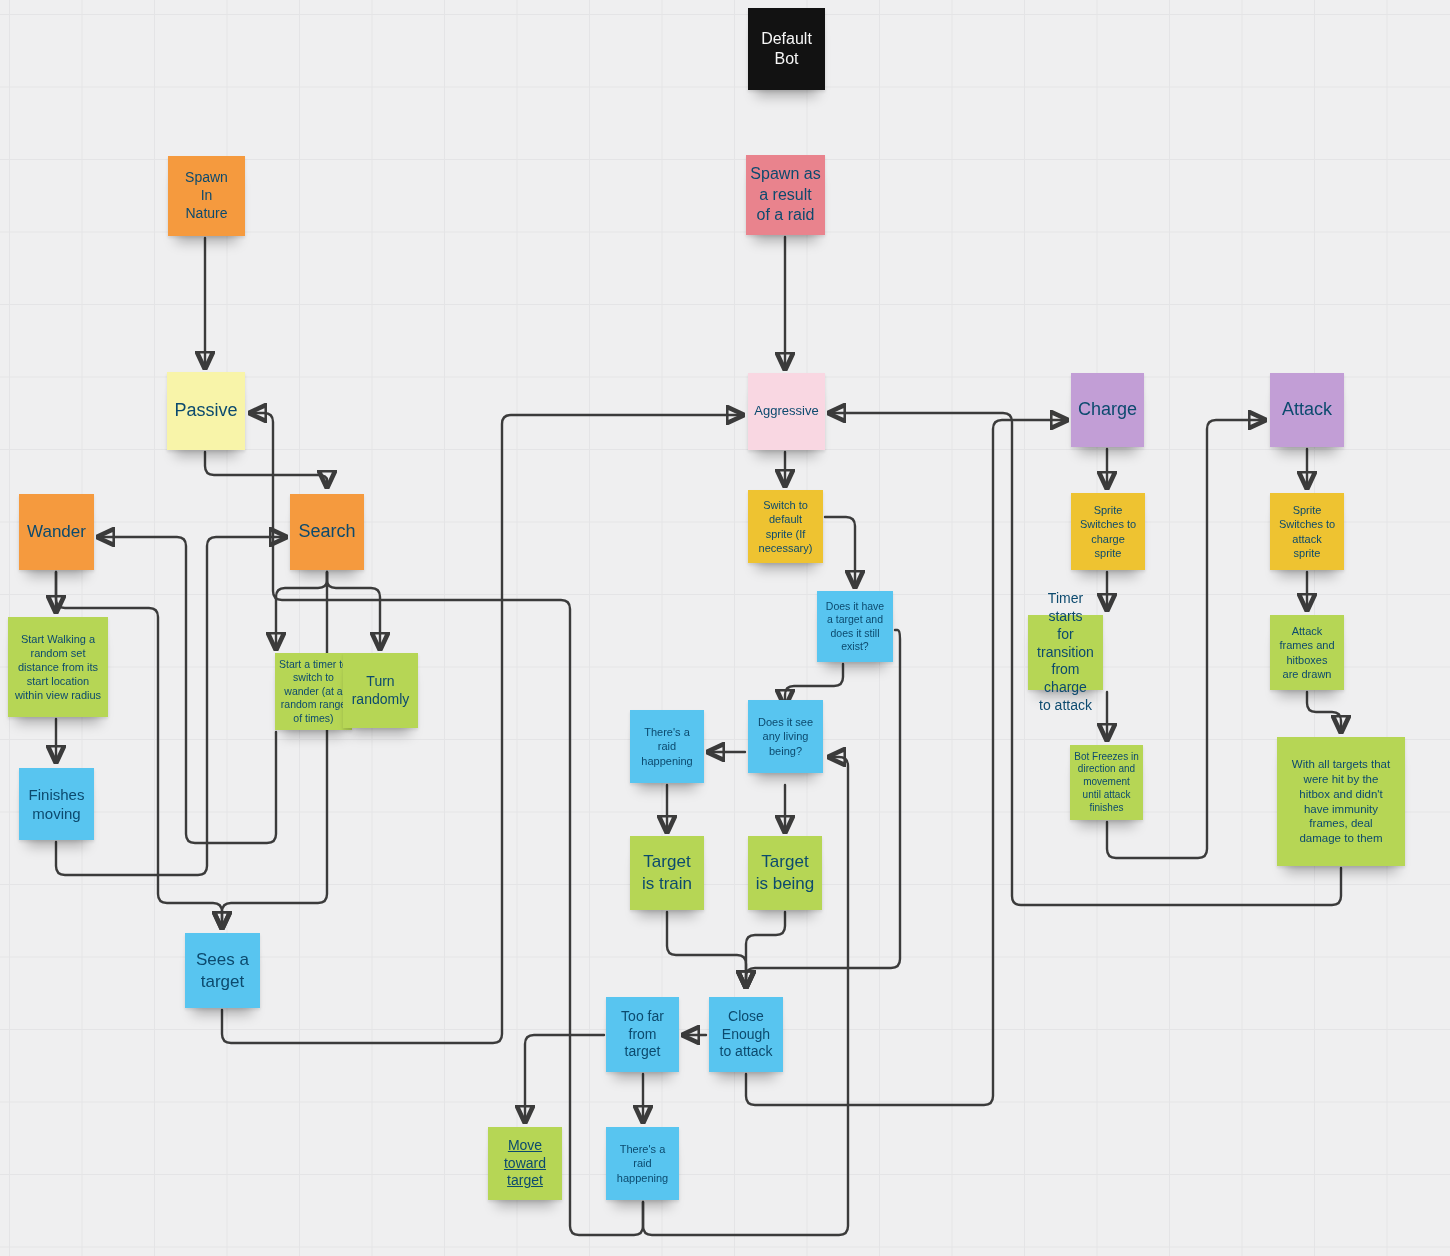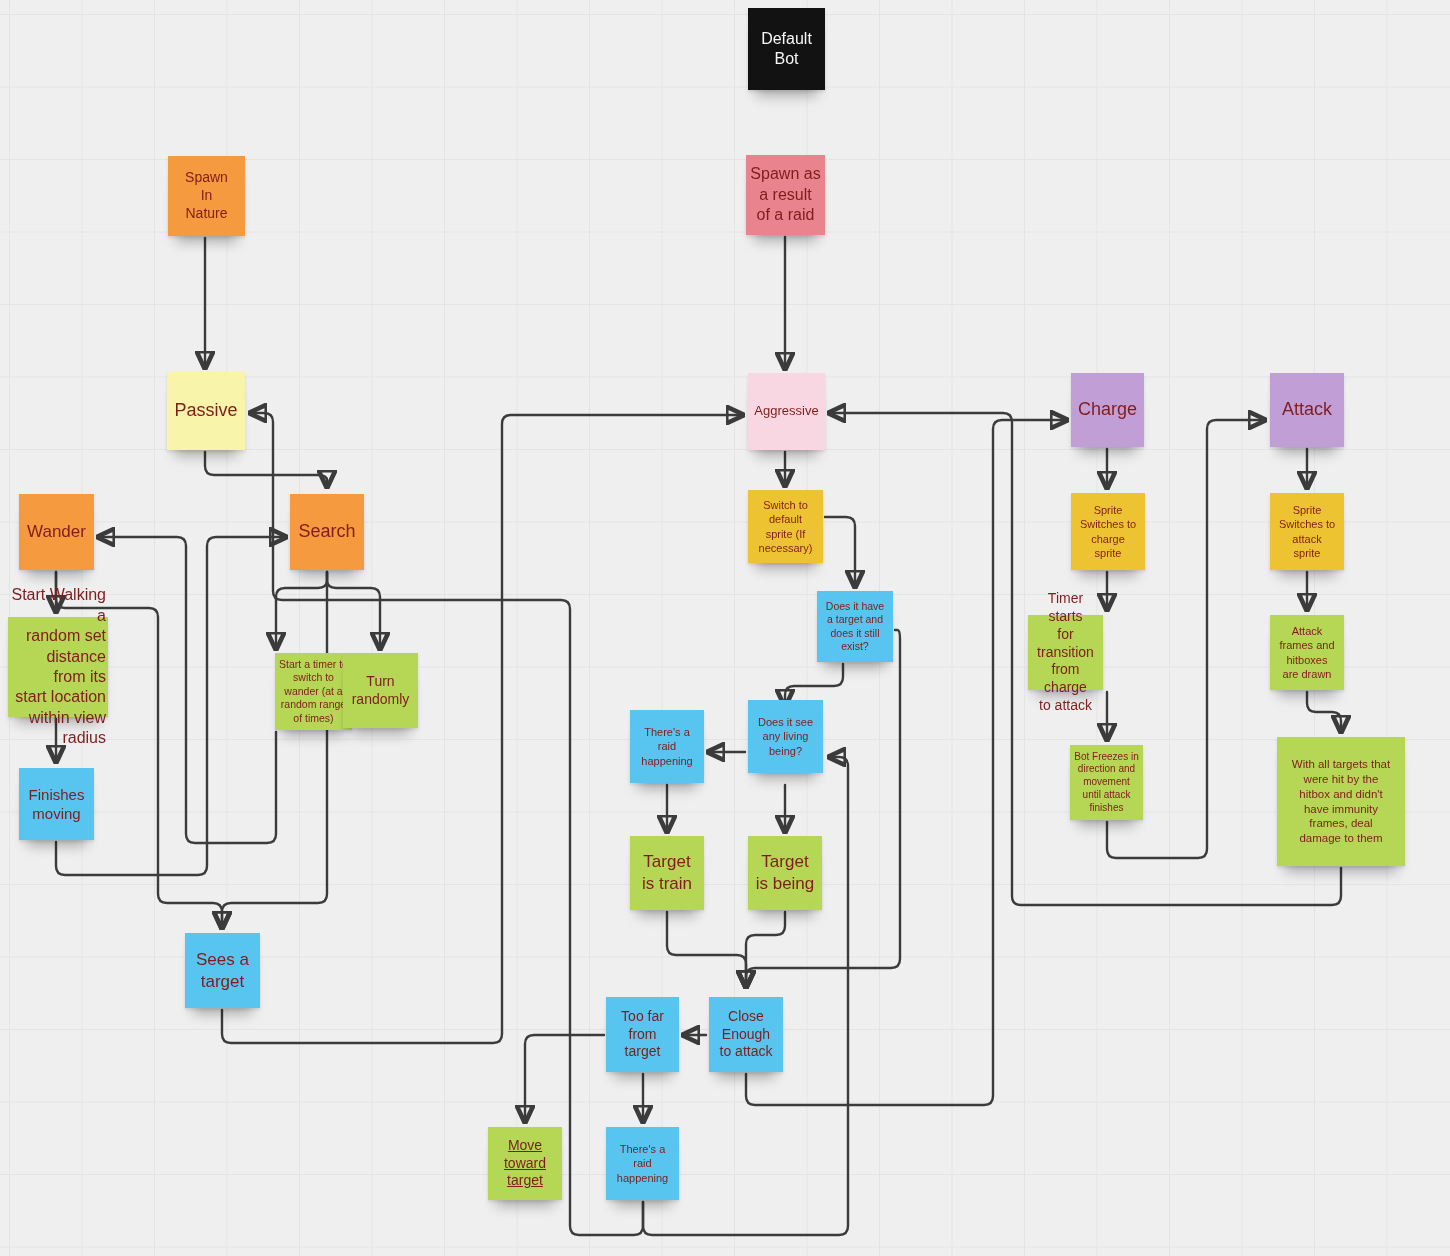--- a/index.html
+++ b/index.html
@@ -18,21 +18,21 @@
       linear-gradient(90deg, #e4e4e6 1px, transparent 1px);
     background-size:72.5px 72.5px;
     background-position:9px 14px;
   }
   #wires{position:absolute;left:0;top:0;width:1450px;height:1256px;pointer-events:none;}
   #wires path{fill:none;stroke:#3b3b3b;stroke-width:2.4;stroke-linejoin:round;stroke-linecap:round;}
   .note{
     position:absolute;
     display:flex;align-items:center;justify-content:center;
     text-align:center;
-    color:#7f1d1d;
+    color:#0c4a6e;
     line-height:1.28;
     white-space:pre-line;
     box-shadow:0 14px 12px -8px rgba(0,0,0,0.28), 0 2px 3px rgba(0,0,0,0.10);
     padding:2px;box-sizing:border-box;
     cursor:default;
     user-select:none;
   }
   .note.dark{color:#f7f7f7;}
 </style>
 </head>
@@ -88,21 +88,21 @@
 Bot</span></div>
       <div class="note" style="left: 168px; top: 156px; width: 77px; height: 80px; font-size: 14px; background: rgb(245, 154, 62);"><span>Spawn
 In
 Nature</span></div>
       <div class="note" style="left: 746px; top: 155px; width: 79px; height: 80px; font-size: 16px; background: rgb(233, 131, 141);"><span>Spawn as
 a result
 of a raid</span></div>
       <div class="note" style="left: 167px; top: 372px; width: 78px; height: 78px; font-size: 18px; background: rgb(248, 244, 169);"><span>Passive</span></div>
       <div class="note" style="left: 19px; top: 494px; width: 75px; height: 76px; font-size: 17px; background: rgb(245, 154, 62);"><span>Wander</span></div>
       <div class="note" style="left: 290px; top: 494px; width: 74px; height: 76px; font-size: 18px; background: rgb(245, 154, 62);"><span>Search</span></div>
-      <div class="note" style="left: 8px; top: 617px; width: 100px; height: 100px; font-size: 16px; background: rgb(182, 214, 85); text-align: right;"><span>Start Walking a
+      <div class="note" style="left: 8px; top: 617px; width: 100px; height: 100px; font-size: 11px; background: rgb(182, 214, 85);"><span>Start Walking a
 random set
 distance from its
 start location
 within view radius</span></div>
       <div class="note" style="left: 238px; top: 653px; width: 77px; height: 77px; font-size: 10.5px; background: rgb(182, 214, 85); margin-left: 37px;"><span>Start a timer to
 switch to
 wander (at a
 random range
 of times)</span></div>
       <div class="note" style="left: 343px; top: 653px; width: 75px; height: 75px; font-size: 14px; background: rgb(182, 214, 85);"><span>Turn

